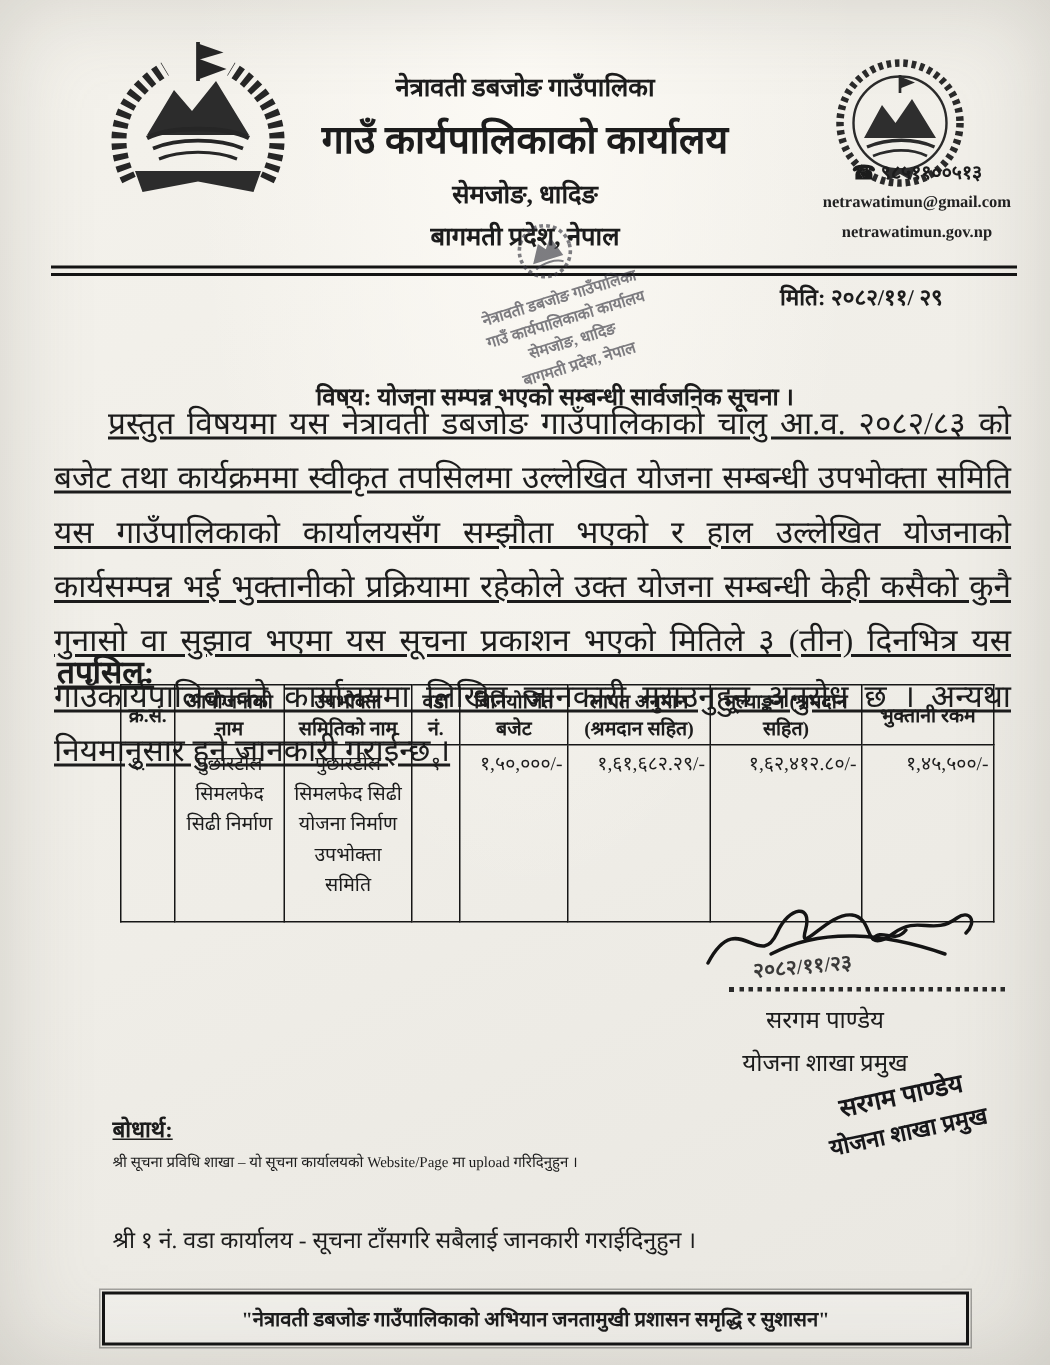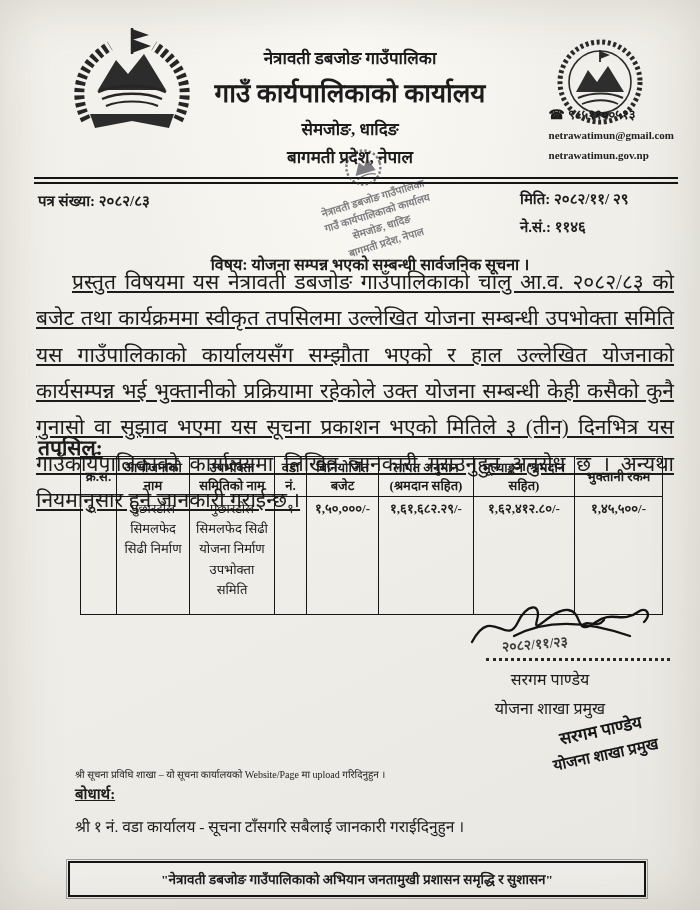--- a/index.html
+++ b/index.html
@@ -16,51 +16,51 @@
       linear-gradient(155deg,#f4f2ec 0%,#efede7 55%,#e9e7e1 100%);
     box-shadow:inset 0 0 60px rgba(120,115,105,.25);
   }
   .abs{position:absolute;}
   
   .title-block{left:175px;top:46px;width:350px;text-align:center;}
   .t-muni{font-size:17px;font-weight:bold;}
   .t-office{font-size:26px;font-weight:bold;margin-top:5px;}
   .t-addr1{font-size:17px;font-weight:bold;margin-top:7px;}
   .t-addr2{font-size:17px;font-weight:bold;margin-top:5px;}
-  .contact{right:26px;top:108px;text-align:left;line-height:1.0;}
+  .contact{right:26px;top:108px;text-align:center;line-height:1.0;}
   .contact .ph{font-size:13px;font-weight:bold;margin-bottom:8px;}
   .contact .em,.contact .web{font-size:11px;margin-top:9px;font-weight:bold;color:#222;}
   .rule-double{left:34px;width:644px;top:177px;height:3px;border-top:2.5px solid #141414;border-bottom:2px solid #141414;}
   
   .ink-stamp{left:278px;top:146px;width:190px;text-align:center;transform:rotate(-17deg);opacity:.62;color:#32323c;}
   .ink-stamp .s-line{font-size:10.5px;font-weight:bold;line-height:1.45;white-space:nowrap;}
   
   .meta{font-size:15px;font-weight:bold;line-height:1.85;}
   .meta-left{left:38px;top:188px;}
   .meta-right{left:520px;top:186px;}
   
   .subject{left:0;width:700px;top:253px;text-align:center;font-size:16px;font-weight:bold;padding-left:20px;}
   .body-par{left:36px;width:638px;top:264px;font-size:21px;line-height:1.73;text-align:justify;text-indent:36px;margin:0;text-decoration:underline;}
   .tapasil{left:38px;top:433px;font-size:21px;font-weight:bold;text-decoration:underline;}
   
   table.tap{left:80px;top:456px;position:absolute;border-collapse:collapse;width:582px;table-layout:fixed;}
   table.tap th,table.tap td{border:1.6px solid #161616;font-size:13px;padding:2px 3px;}
   table.tap th{font-weight:bold;text-align:center;vertical-align:middle;line-height:1.35;}
   table.tap td{vertical-align:top;text-align:center;line-height:1.55;}
-  table.tap td.num{text-align:center;white-space:nowrap;font-weight:bold;}
+  table.tap td.num{text-align:right;white-space:nowrap;}
   table.tap td.ctr{text-align:center;}
   table.tap tbody tr{height:118px;}
   
   .sig-svg{left:462px;top:596px;width:210px;height:62px;}
   .sig-date{left:502px;top:634px;font-size:14px;font-weight:bold;transform:rotate(-5deg);opacity:.85;white-space:nowrap;}
   .sig-dots{left:486px;top:630px;width:184px;border-bottom:3px dotted #2a2a2a;height:28px;}
   .sig-name{left:430px;top:668px;width:240px;text-align:center;font-size:16px;}
   .sig-title{left:430px;top:697px;width:240px;text-align:center;font-size:16px;}
   
-  .bodh-label{left:75px;top:742px;font-size:15px;font-weight:bold;text-decoration:underline;margin-top:41px;}
+  .bodh-label{left:75px;top:742px;font-size:15px;font-weight:bold;text-decoration:underline;}
   .bodh-1{left:75px;top:767px;font-size:10px;}
   .bodh-2{left:75px;top:815px;font-size:15.5px;}
   .hand-stamp{left:498px;top:718px;width:210px;text-align:center;transform:rotate(-12deg);font-weight:bold;color:#17171a;}
   .hand-stamp .hs1{font-size:17px;white-space:nowrap;}
   .hand-stamp .hs2{font-size:15.5px;white-space:nowrap;margin-top:2px;}
   
   .banner{left:68px;top:861px;width:566px;border:2.2px solid #141414;outline:1px solid rgba(20,20,20,.35);outline-offset:1px;text-align:center;font-size:13.5px;font-weight:bold;padding:7px 4px;background:rgba(255,255,255,.25);}
 </style>
 </head>
 <body>
@@ -125,33 +125,25 @@
         <path d="M13,30 C19,27 27,27 32,30" stroke-width="1.4"></path>
       </g>
     </svg>
     <div class="s-line">नेत्रावती डबजोङ गाउँपालिका</div>
     <div class="s-line">गाउँ कार्यपालिकाको कार्यालय</div>
     <div class="s-line">सेमजोङ, धादिङ</div>
     <div class="s-line">बागमती प्रदेश, नेपाल</div>
   </div>
 
   <div class="abs meta meta-left">
-    <div>
-      <span>पत्र संख्या:</span>
-      <span>२०८२/८३</span>
-    </div>
   </div>
   <div class="abs meta meta-right">
     <div>
       <span>मिति:</span>
       <span>२०८२/११/ २९</span>
-    </div>
-    <div>
-      <span>ने.सं.:</span>
-      <span>११४६</span>
     </div>
   </div>
 
   <div class="abs subject">विषय: योजना सम्पन्न भएको सम्बन्धी सार्वजनिक सूचना ।</div>
 
   <p class="abs body-par">प्रस्तुत विषयमा यस नेत्रावती डबजोङ गाउँपालिकाको चालु आ.व. २०८२/८३ को बजेट तथा कार्यक्रममा स्वीकृत तपसिलमा उल्लेखित योजना सम्बन्धी उपभोक्ता समिति यस गाउँपालिकाको कार्यालयसँग सम्झौता भएको र हाल उल्लेखित योजनाको कार्यसम्पन्न भई भुक्तानीको प्रक्रियामा रहेकोले उक्त योजना सम्बन्धी केही कसैको कुनै गुनासो वा सुझाव भएमा यस सूचना प्रकाशन भएको मितिले ३ (तीन) दिनभित्र यस गाउँकार्यपालिकाको कार्यालयमा लिखित जानकारी गराउनुहुन अनुरोध छ । अन्यथा नियमानुसार हुने जानकारी गराईन्छ ।</p>
 
   <div class="abs tapasil">तपसिल:</div>
 
   <table class="tap">

